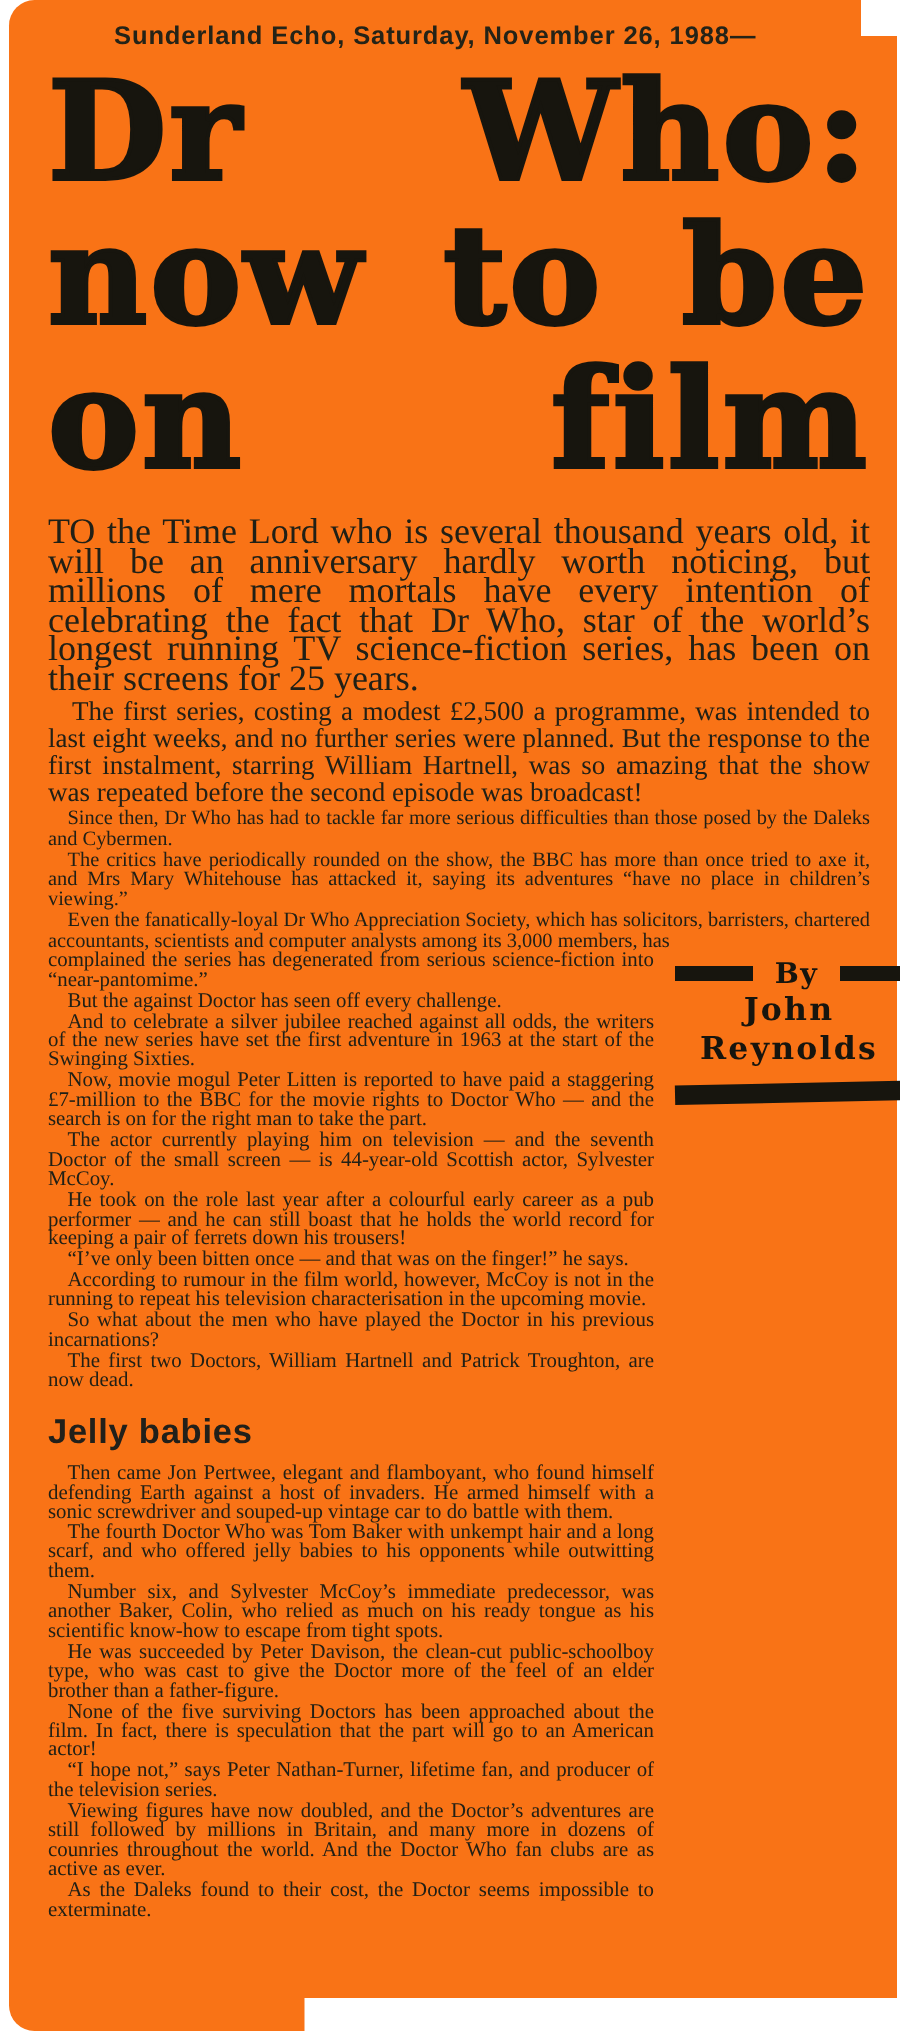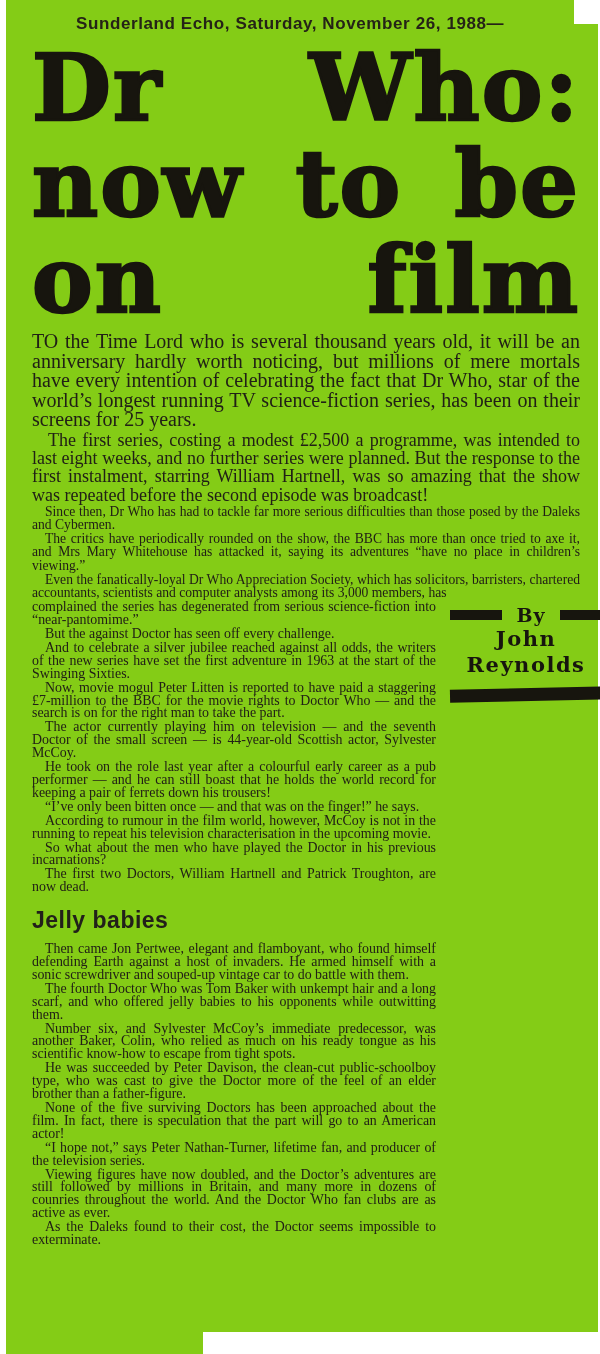--- a/index.html
+++ b/index.html
@@ -15,24 +15,25 @@
     position: relative;
     width: 600px;
     height: 1354px;
   }
   .paper {
     position: absolute;
     left: 6px;
     top: 0;
     right: 2px;
     bottom: 0;
-    background: #84cc16;
+    background: #f97316;
     color: #212016;
     box-sizing: border-box;
     padding: 12px 20px 0 26px;
+    border-radius: 17px;
   }
   .scan-corner-tr {
     position: absolute;
     top: 0; right: 0;
     width: 26px; height: 24px;
     background: #ffffff;
   }
   .scan-corner-br {
     position: absolute;
     left: 203px; bottom: 0;
@@ -62,25 +63,25 @@
   }
   .headline .hl-line {
     display: block;
     white-space: nowrap;
     text-align: justify;
     text-align-last: justify;
     overflow: hidden;
   }
   .body-text { width: 548px; }
   .lead {
-    font-size: 20px;
+    font-size: 24px;
     line-height: 19.6px;
     text-align: justify;
     font-weight: 500;
-    margin: 4px 0 0 0;
+    margin: 18px 0 0 0;
   }
   .intro {
     font-size: 18px;
     line-height: 18.2px;
     text-align: justify;
     margin: 1px 0 0 0;
     text-indent: 16px;
   }
   .small {
     font-size: 13.6px;

